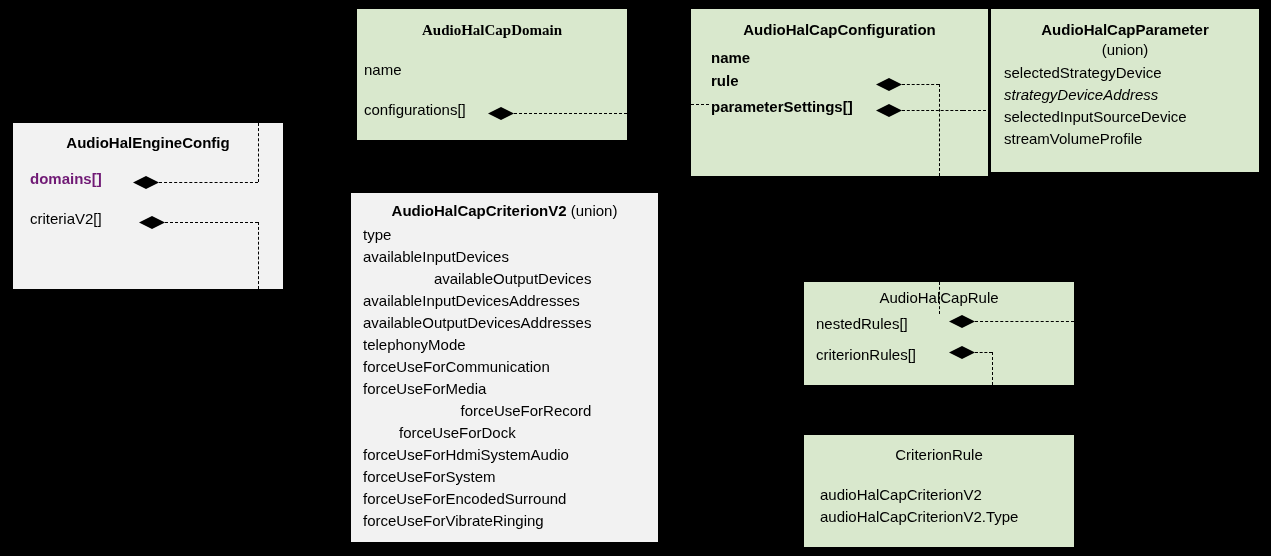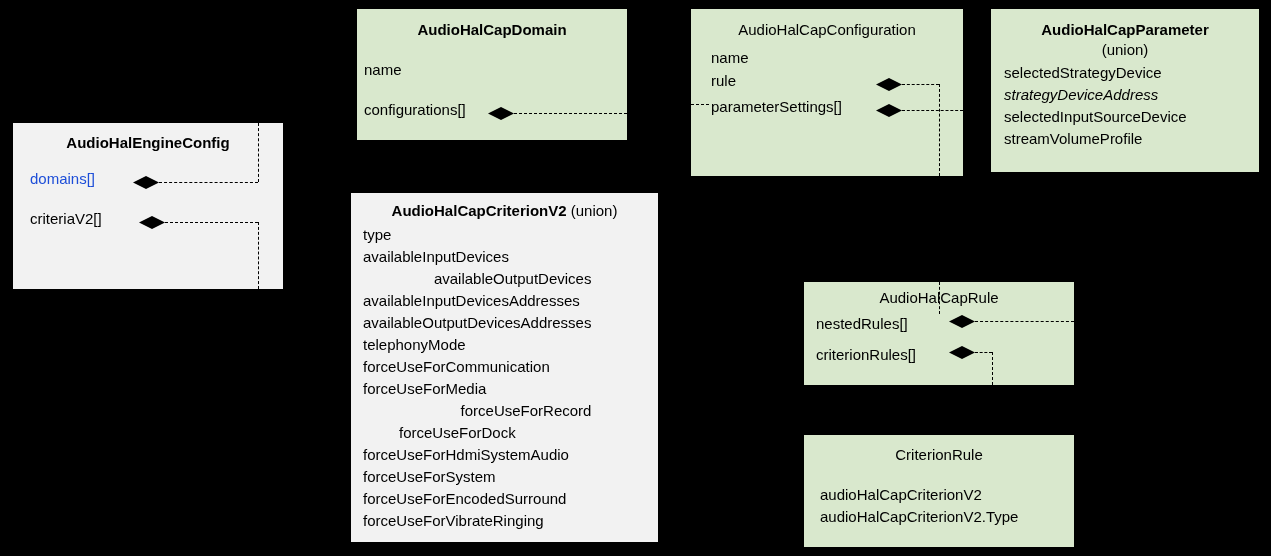--- a/index.html
+++ b/index.html
@@ -25,21 +25,21 @@
     white-space:nowrap;
   }
   .title.bold{font-weight:bold;}
   .title .plain{font-weight:normal;}
   .attr{
     font-size:15px;
     color:#000;
     line-height:20px;
     white-space:nowrap;
   }
-  .attr.green-text{color:#1d4ed8;}
+  .attr.green-text{color:#701a75;font-weight:bold;}
   
   .hline{
     position:absolute;
     height:0;
     border-top:1px dashed #000;
   }
   .vline{
     position:absolute;
     width:0;
     border-left:1px dashed #000;
@@ -71,34 +71,34 @@
     <div class="diamond" style="left:126px;top:93px;">
       <svg width="26" height="13" viewBox="0 0 26 13">
           <polygon points="0,6.5 13,0 26,6.5 13,13" fill="#000"></polygon>
         </svg>
     </div>
     <div class="hline" style="left:152px;top:99px;width:93px;"></div>
     <div class="vline" style="left:245px;top:99px;height:67px;"></div>
   </div>
 
   <div class="box green" style="left:357px;top:9px;width:270px;height:131px;">
-    <div class="title bold" style="position:absolute;left:0;top:11px;width:100%;">AudioHalCapDomain</div>
+    <div class="title bold" style="position:absolute;left:0;top:11px;width:100%;font-family:Liberation Serif, serif;">AudioHalCapDomain</div>
     <div class="attr" style="position:absolute;left:7px;top:51px;">name</div>
     <div class="attr" style="position:absolute;left:7px;top:91px;">configurations[]</div>
     <div class="diamond" style="left:131px;top:98px;">
       <svg width="26" height="13" viewBox="0 0 26 13">
           <polygon points="0,6.5 13,0 26,6.5 13,13" fill="#000"></polygon>
         </svg>
     </div>
     <div class="hline" style="left:157px;top:104px;width:113px;"></div>
   </div>
 
   <div class="hline" style="left:627px;top:104px;width:64px;"></div>
 
-  <div class="box green" style="left:691px;top:9px;width:272px;height:167px;">
+  <div class="box green" style="left:691px;top:9px;width:297px;height:167px;font-weight:bold;">
     <div class="title" style="position:absolute;left:0;top:11px;width:100%;">AudioHalCapConfiguration</div>
     <div class="attr" style="position:absolute;left:20px;top:39px;">name</div>
     <div class="attr" style="position:absolute;left:20px;top:62px;">rule</div>
     <div class="attr" style="position:absolute;left:20px;top:88px;">parameterSettings[]</div>
 
     <div class="hline" style="left:0px;top:95px;width:18px;"></div>
 
     <div class="diamond" style="left:185px;top:69px;">
       <svg width="26" height="13" viewBox="0 0 26 13">
           <polygon points="0,6.5 13,0 26,6.5 13,13" fill="#000"></polygon>

